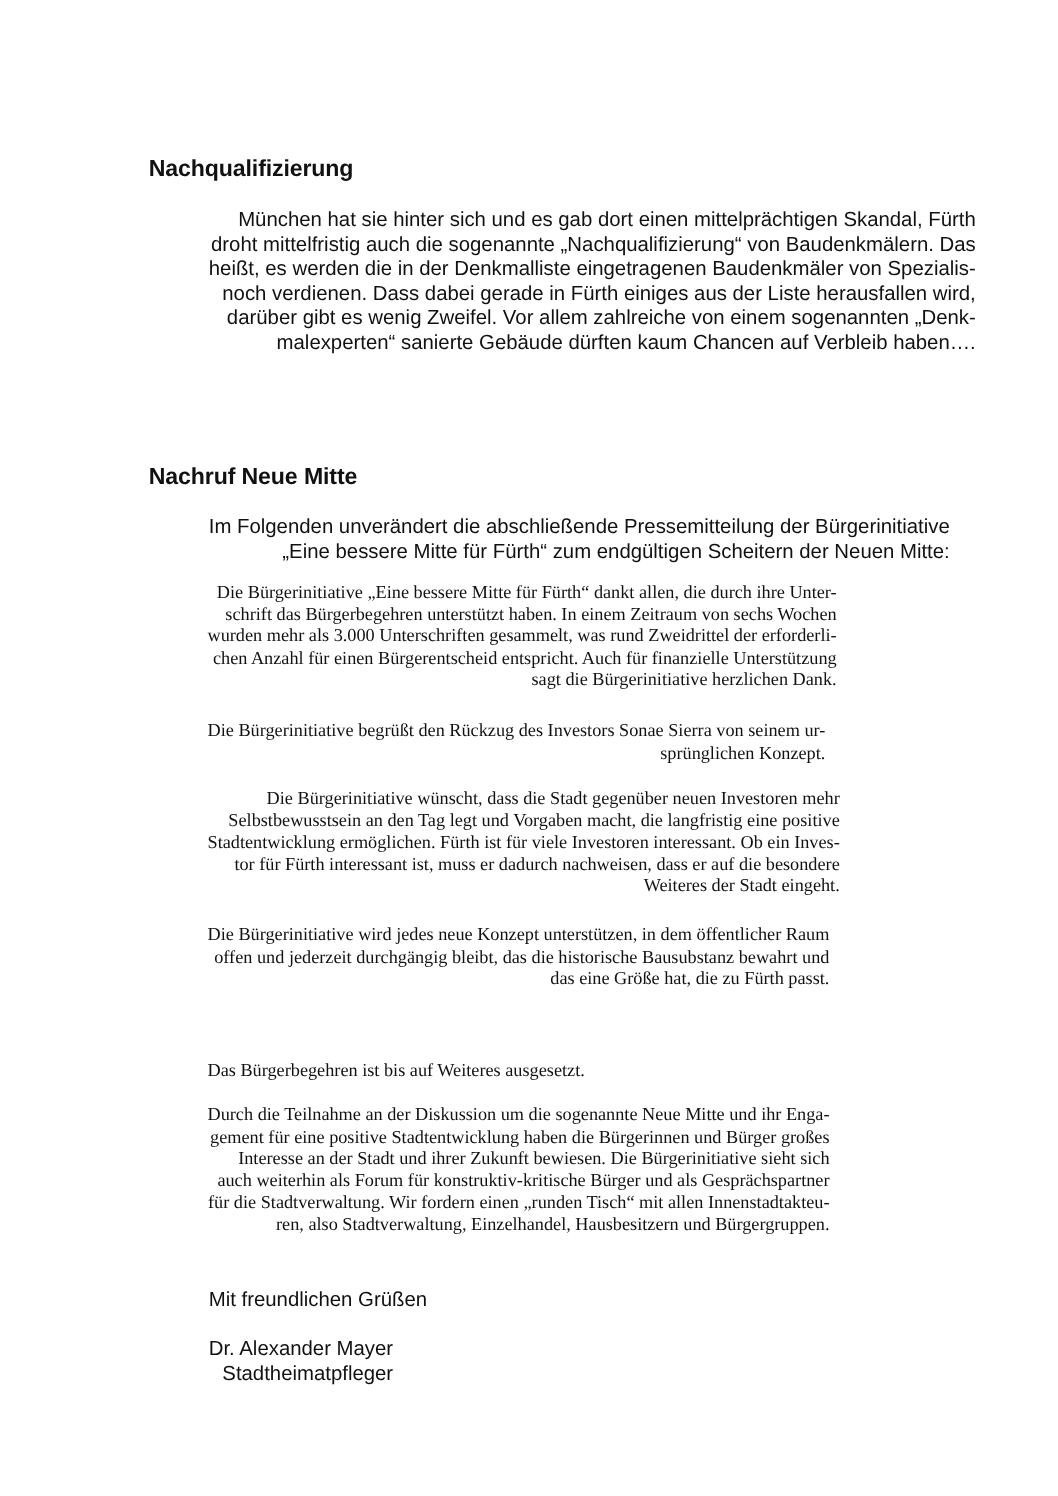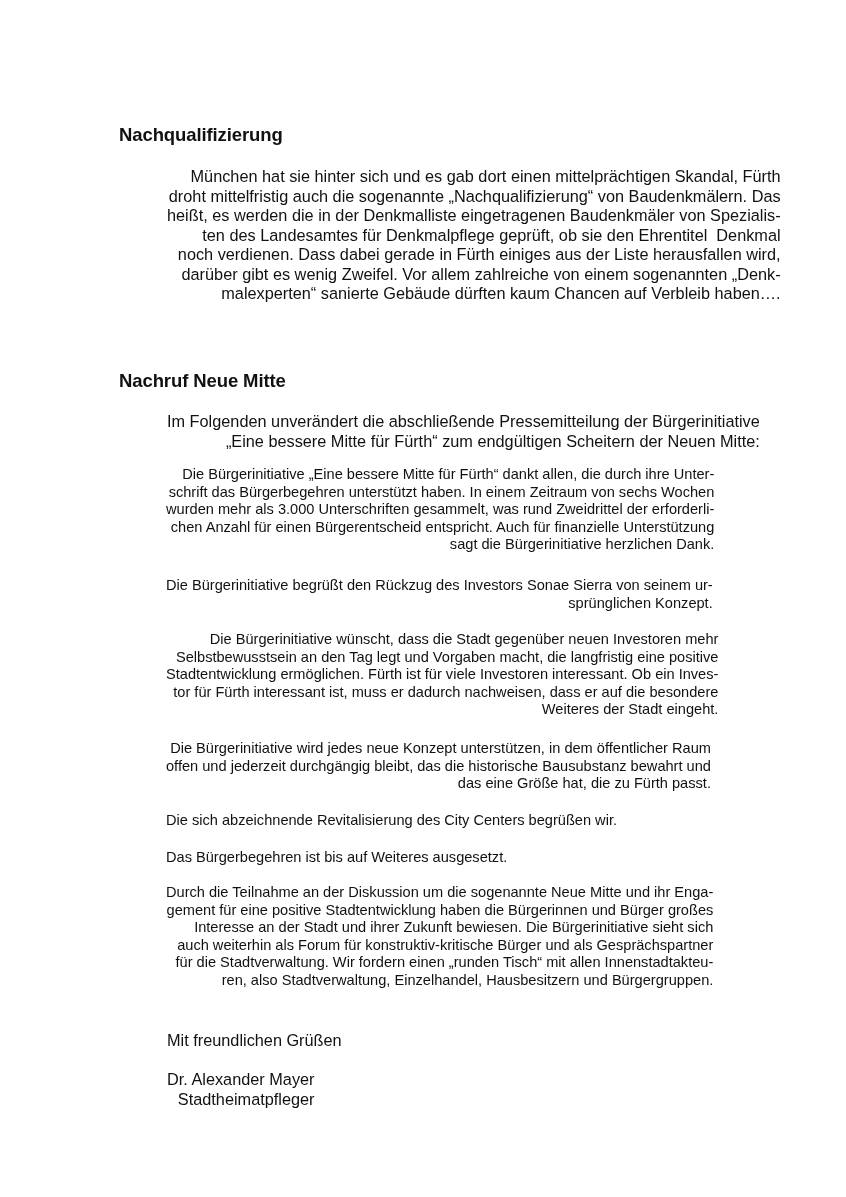--- a/index.html
+++ b/index.html
@@ -1,35 +1,34 @@
 <!DOCTYPE html>
 <html><head>
 <meta charset="utf-8">
 <style>
   html, body { margin: 0; padding: 0; background: #ffffff; }
   body { width: 846px; height: 1197px; position: relative; overflow: hidden;
          font-family: "Liberation Sans", "DejaVu Sans", sans-serif; color: #111; }
   .page { position: absolute; left: 18px; top: 0; width: 846px; height: 1197px; text-align: right; }
   .heading { position: absolute; left: 101px; font-size: 18.5px; font-weight: bold; letter-spacing: -0.1px; margin: 0; }
   .body-block { position: absolute; left: 101px; font-size: 16.3px; line-height: 19.5px; margin-left: 48px; }
-  .quote-block { position: absolute; left: 148px; font-size: 14.6px; line-height: 17.6px; }
+  .quote-block { position: absolute; left: 148px; font-size: 14.6px; line-height: 17.6px; font-family: Liberation Serif, serif; }
   .line { white-space: pre; display: block; }
 </style>
 </head>
 <body>
 
 <div class="page">
 
   <h2 class="heading" style="top:124px">Nachqualifizierung</h2>
 
   <div class="body-block" style="top:167px">
     <span class="line">München hat sie hinter sich und es gab dort einen mittelprächtigen Skandal, Fürth</span>
     <span class="line">droht mittelfristig auch die sogenannte „Nachqualifizierung“ von Baudenkmälern. Das</span>
     <span class="line">heißt, es werden die in der Denkmalliste eingetragenen Baudenkmäler von Spezialis-</span>
-    <span class="line">ten des Landesamtes für Denkmalpflege geprüft, ob sie den Ehrentitel  Denkmal</span>
     <span class="line">noch verdienen. Dass dabei gerade in Fürth einiges aus der Liste herausfallen wird,</span>
     <span class="line">darüber gibt es wenig Zweifel. Vor allem zahlreiche von einem sogenannten „Denk-</span>
     <span class="line">malexperten“ sanierte Gebäude dürften kaum Chancen auf Verbleib haben….</span>
   </div>
 
   <h2 class="heading" style="top:370px">Nachruf Neue Mitte</h2>
 
   <div class="body-block" style="top:412px">
     <span class="line">Im Folgenden unverändert die abschließende Pressemitteilung der Bürgerinitiative</span>
     <span class="line">„Eine bessere Mitte für Fürth“ zum endgültigen Scheitern der Neuen Mitte:</span>
@@ -55,23 +54,20 @@
     <span class="line">tor für Fürth interessant ist, muss er dadurch nachweisen, dass er auf die besondere</span>
     <span class="line">Weiteres der Stadt eingeht.</span>
   </div>
 
   <div class="quote-block" style="top:740px">
     <span class="line">Die Bürgerinitiative wird jedes neue Konzept unterstützen, in dem öffentlicher Raum</span>
     <span class="line">offen und jederzeit durchgängig bleibt, das die historische Bausubstanz bewahrt und</span>
     <span class="line">das eine Größe hat, die zu Fürth passt.</span>
   </div>
 
-  <div class="quote-block" style="top:812px">
-    <span class="line">Die sich abzeichnende Revitalisierung des City Centers begrüßen wir.</span>
-  </div>
 
   <div class="quote-block" style="top:849px">
     <span class="line">Das Bürgerbegehren ist bis auf Weiteres ausgesetzt.</span>
   </div>
 
   <div class="quote-block" style="top:884px">
     <span class="line">Durch die Teilnahme an der Diskussion um die sogenannte Neue Mitte und ihr Enga-</span>
     <span class="line">gement für eine positive Stadtentwicklung haben die Bürgerinnen und Bürger großes</span>
     <span class="line">Interesse an der Stadt und ihrer Zukunft bewiesen. Die Bürgerinitiative sieht sich</span>
     <span class="line">auch weiterhin als Forum für konstruktiv-kritische Bürger und als Gesprächspartner</span>

